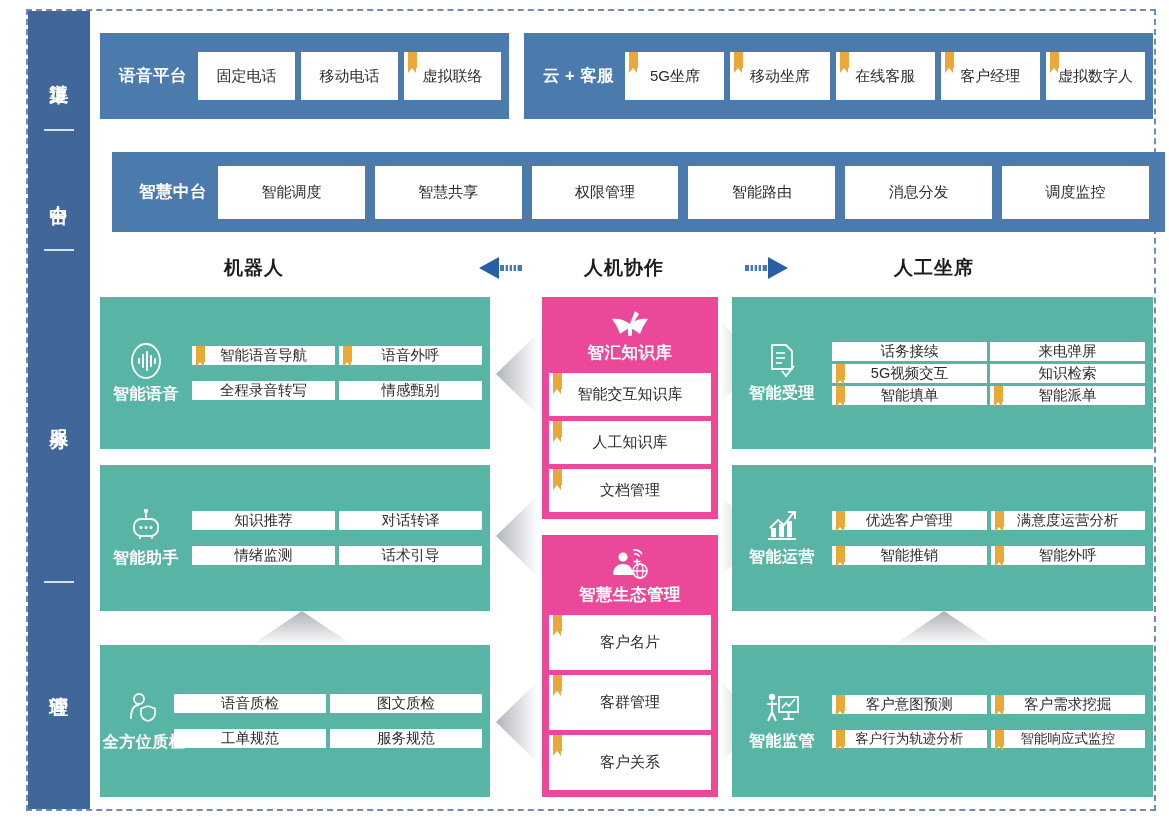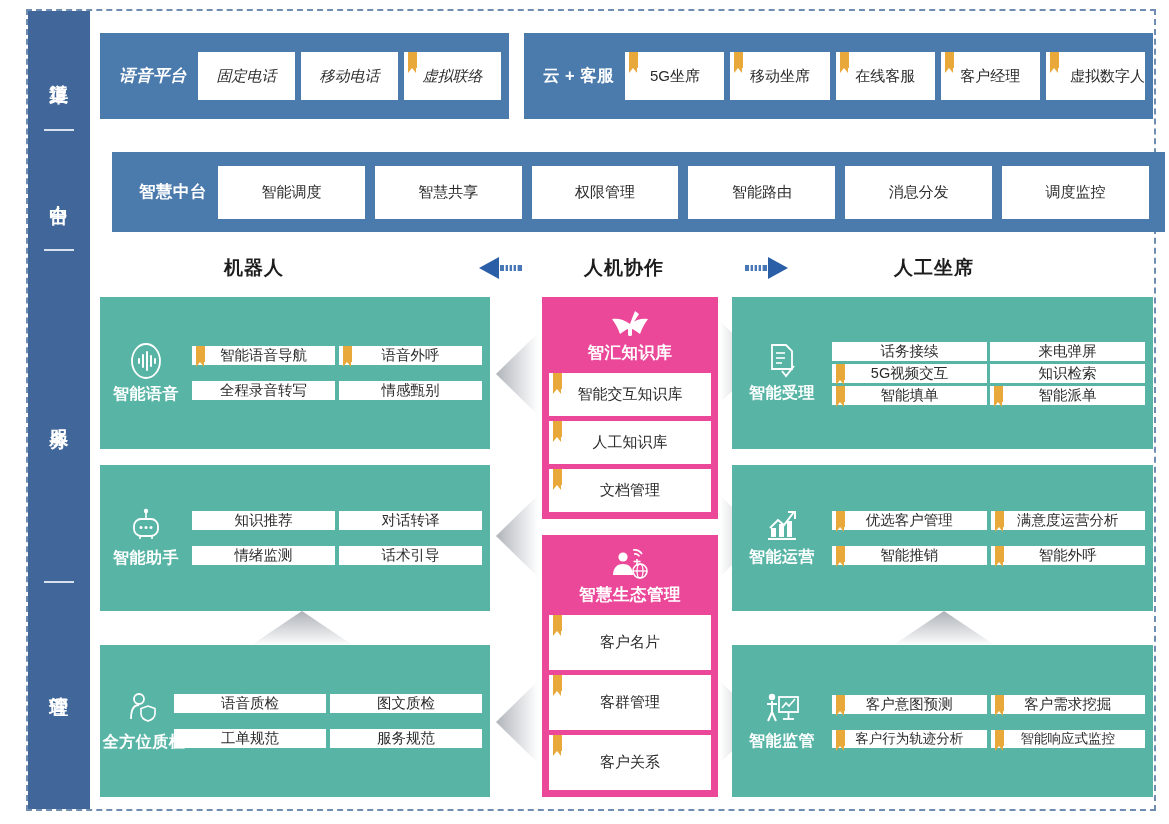--- a/index.html
+++ b/index.html
@@ -51,26 +51,26 @@
   
   .bm{position:absolute;left:4px;top:0;width:9px;height:16px;background:#e8a93a;}
   .bm:after{
     content:"";position:absolute;left:0;bottom:-5px;
     border-left:4.5px solid #e8a93a;border-right:4.5px solid #e8a93a;
     border-bottom:5px solid transparent;
   }
 
   
   .row1{position:absolute;left:0;top:22px;height:86px;width:100%;}
-  .grp-voice{position:absolute;left:0;top:0;height:86px;width:409px;padding:0 8px;font-style:italic;}
+  .grp-voice{position:absolute;left:0;top:0;height:86px;width:409px;padding:0 8px;}
   .grp-cloud{position:absolute;left:424px;top:0;height:86px;width:629px;padding:0 8px;}
   .grp-voice .chip{width:102px;margin-right:6px;}
   .grp-voice .chip:last-child{margin-right:0;}
   .grp-cloud .chip{width:106px;margin-right:6px;}
-  .grp-cloud .chip:last-child{margin-right:0;justify-content:flex-end;}
+  .grp-cloud .chip:last-child{margin-right:0;}
 
   
   .row2{position:absolute;left:12px;top:141px;height:80px;width:1053px;padding:0 16px;}
   .row2 .chip{flex:1;margin-right:10px;height:53px;}
   .row2 .chip:last-child{margin-right:0;}
 
   
   .hdr{position:absolute;left:0;top:238px;width:1053px;height:42px;}
   .hdr-lbl{
     position:absolute;top:6px;font-weight:bold;font-size:19px;color:#1d1d1d;

